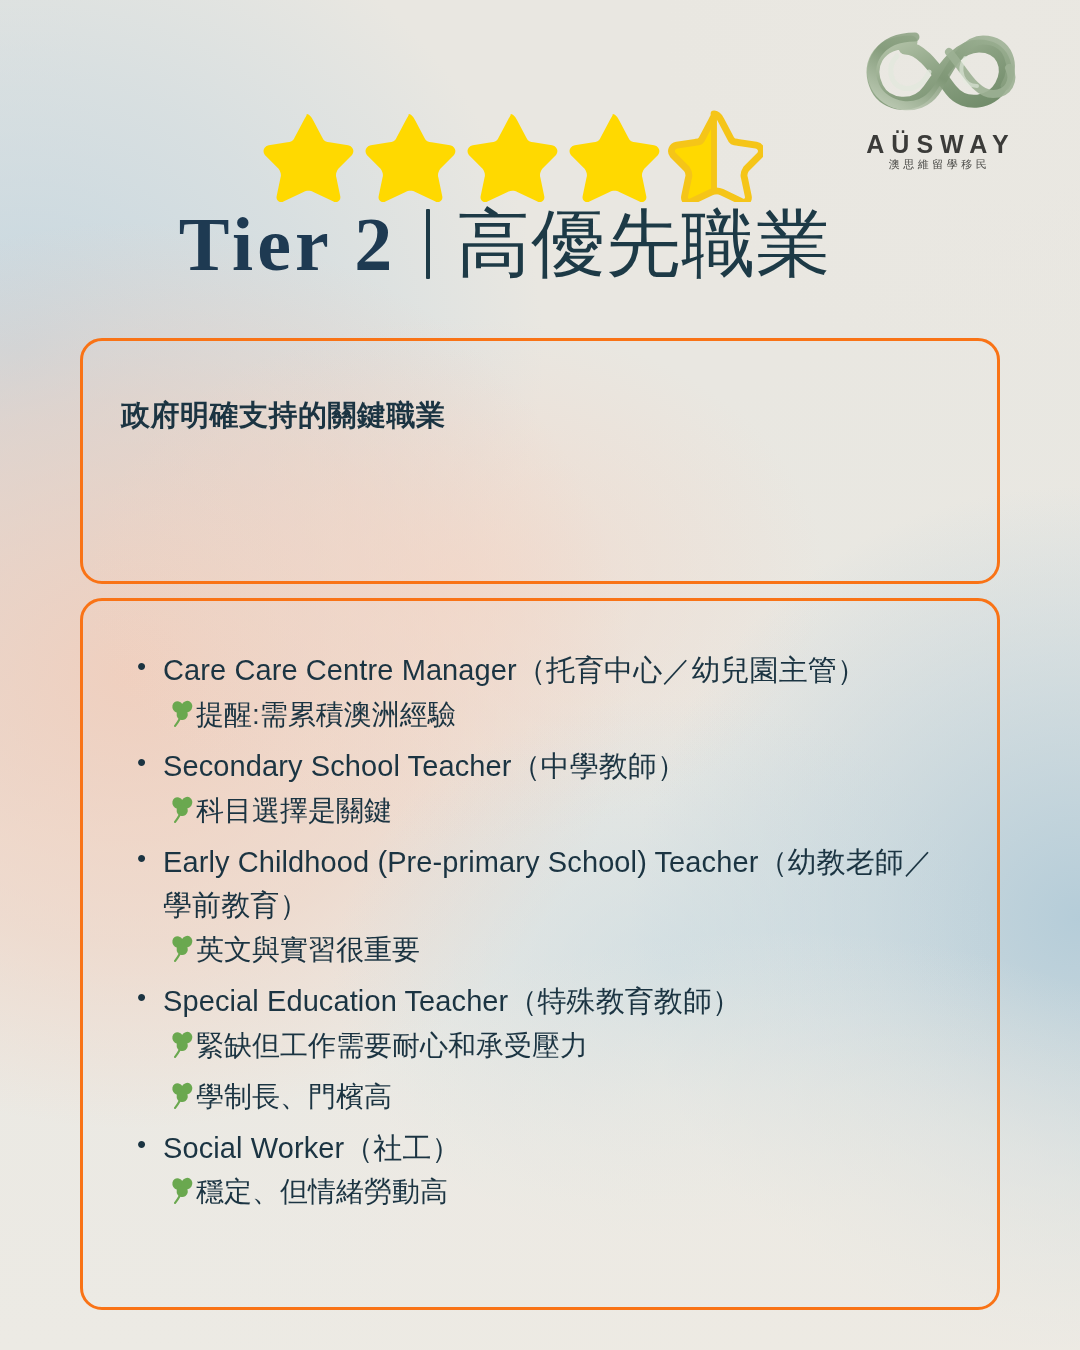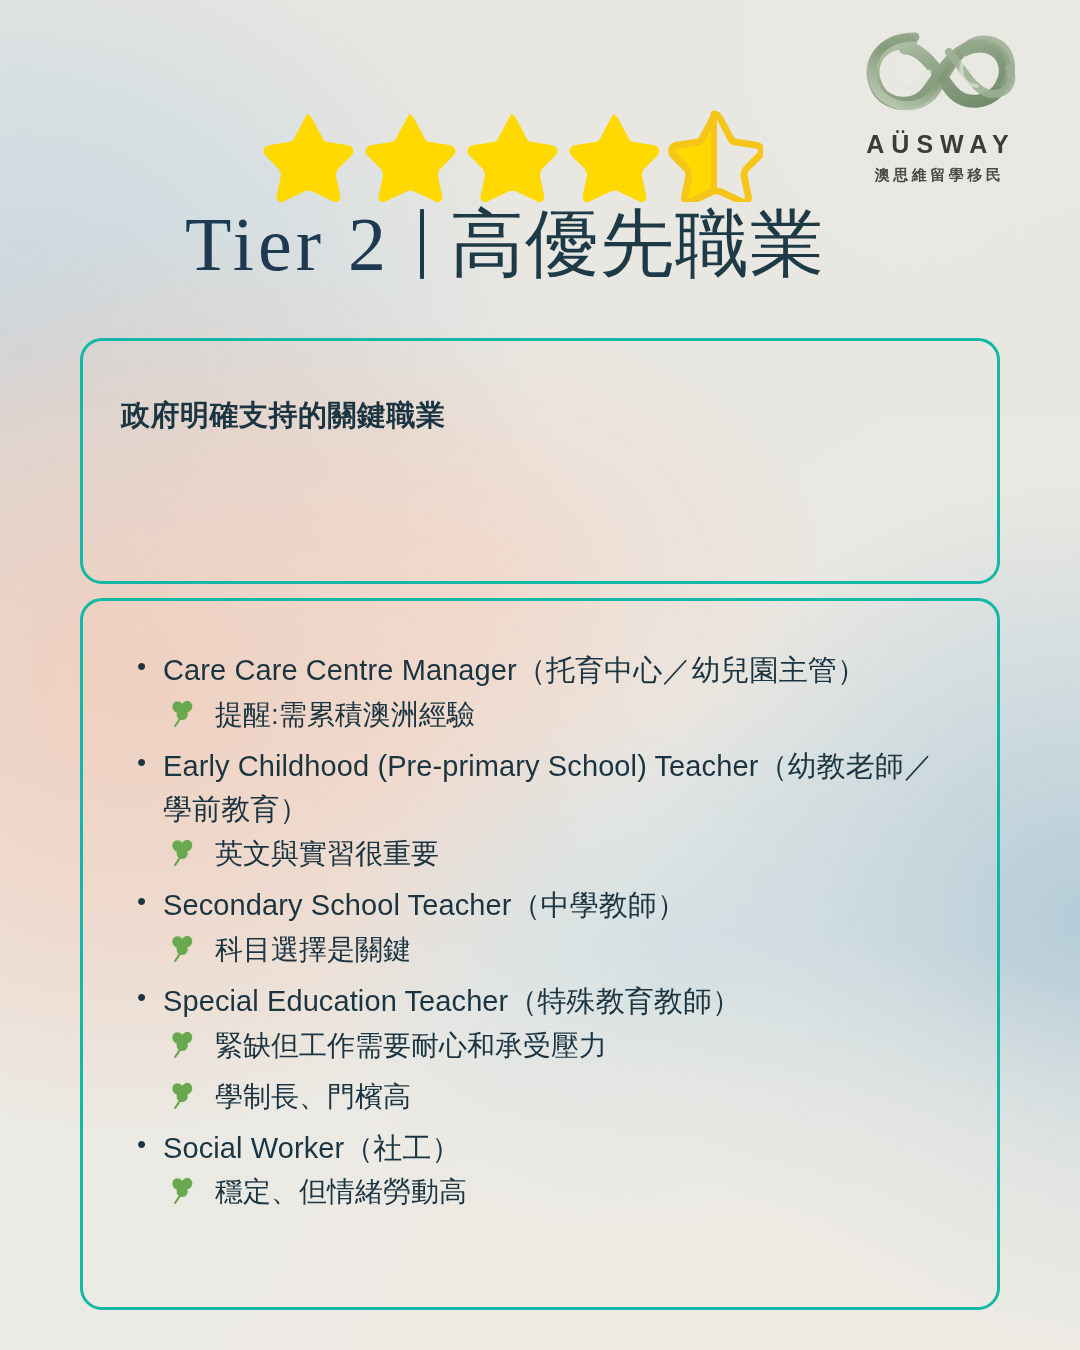--- a/index.html
+++ b/index.html
@@ -52,57 +52,57 @@
     position:absolute; top:22px; right:42px;
     width:200px; text-align:center;
   }
   #logo .mark { width:170px; height:108px; margin:0 auto; display:block; }
   #logo .wordmark {
     font-family:"Liberation Sans", sans-serif;
     font-size:25px; font-weight:700; letter-spacing:7px;
     color:#3b3b39; line-height:1; margin-top:2px; padding-left:6px;
   }
   #logo .subtitle {
-    font-size:15px; letter-spacing:3.5px; color:#4a4a47;
-    margin-top:9px; padding-left:3px;font-weight:bold;
+    font-size:11px; letter-spacing:3.5px; color:#4a4a47;
+    padding-left:3px;
   }
 
   
   #stars {
     position:absolute; top:108px; left:0; width:1080px;
     display:flex; justify-content:center; align-items:center; gap:4px;
     padding-right:60px;
   }
   #stars svg { width:98px; height:94px; display:block; }
 
   
   #title-row {
     position:absolute; top:206px; left:0; width:1080px;
     display:flex; justify-content:center; align-items:center;
     padding-right:70px;
   }
   .title-tier {
     font-family:"Liberation Serif", serif;
-    font-size:76px; font-weight:400; letter-spacing:4px;
+    font-size:76px; font-weight:700; letter-spacing:4px;
     color:#1e3a52; line-height:1;
   }
   .title-divider {
     width:4px; height:70px; background:#1d3a46;
     margin:0 26px 0 30px; border-radius:1px;
   }
   .title-cn {
     font-family:Liberation Sans, sans-serif;
     font-size:74px; font-weight:400; letter-spacing:1px;
     color:#1d3a46; line-height:1;
   }
 
   
   .card {
     position:absolute; left:80px; width:920px;
-    border:3px solid #14b8a6; border-radius:22px;
+    border:3px solid #f97316; border-radius:22px;
     background:transparent;
   }
   #card-intro { top:338px; height:246px; }
   #card-list  { top:598px; height:712px; }
 
   .card-heading {
     font-size:29px; font-weight:700; color:#1b3442;
     margin:55px 0 0 38px; letter-spacing:0.5px;
   }
 
@@ -123,21 +123,21 @@
   .occ-title {
     position:relative; font-size:29px; color:#1b3442;
     line-height:1.48; padding-left:30px; letter-spacing:0.1px;
   }
   .occ-title::before {
     content:"\2022"; position:absolute; left:4px; top:-2px;
     font-size:26px; color:#1b3442;
   }
   .occ-note {
     font-size:28px; color:#1b3442; line-height:1.5;
-    padding-left:36px; display:flex; align-items:flex-start; gap:20px;
+    padding-left:36px; display:flex; align-items:flex-start; gap:1px;
     margin-top:2px; margin-bottom:9px;
   }
   .clover { width:26px; height:28px; flex:0 0 26px; margin-top:5px; }
 </style>
 </head>
 <body>
 
 <div id="poster">
 
   <div class="bg-layer bg-base"></div>
@@ -222,50 +222,50 @@
               <ellipse cx="16.4" cy="7.2" rx="5" ry="5.6" transform="rotate(30 16.4 7.2)"></ellipse>
               <ellipse cx="12.2" cy="14.4" rx="5.2" ry="5.2" transform="rotate(8 12.2 14.4)"></ellipse>
             </g>
             <path d="M11.6 14 C10.6 18 8.4 21.5 5.6 25" stroke="#6aa84f" stroke-width="2" fill="none" stroke-linecap="round"></path>
           </svg>
           <span>提醒:需累積澳洲經驗</span>
         </div>
       </li>
 
       <li class="occ-item">
+        <div class="occ-title">Secondary School Teacher（中學教師）</div>
+        <div class="occ-note">
+          <svg class="clover" viewBox="0 0 24 26">
+            <g fill="#6aa84f">
+              <ellipse cx="8.2" cy="7.6" rx="5" ry="5.6" transform="rotate(-32 8.2 7.6)"></ellipse>
+              <ellipse cx="16.4" cy="7.2" rx="5" ry="5.6" transform="rotate(30 16.4 7.2)"></ellipse>
+              <ellipse cx="12.2" cy="14.4" rx="5.2" ry="5.2" transform="rotate(8 12.2 14.4)"></ellipse>
+            </g>
+            <path d="M11.6 14 C10.6 18 8.4 21.5 5.6 25" stroke="#6aa84f" stroke-width="2" fill="none" stroke-linecap="round"></path>
+          </svg>
+          <span>科目選擇是關鍵</span>
+        </div>
+      </li>
+
+      <li class="occ-item">
         <div class="occ-title">Early Childhood (Pre-primary School) Teacher（幼教老師／學前教育）</div>
         <div class="occ-note">
           <svg class="clover" viewBox="0 0 24 26">
             <g fill="#6aa84f">
               <ellipse cx="8.2" cy="7.6" rx="5" ry="5.6" transform="rotate(-32 8.2 7.6)"></ellipse>
               <ellipse cx="16.4" cy="7.2" rx="5" ry="5.6" transform="rotate(30 16.4 7.2)"></ellipse>
               <ellipse cx="12.2" cy="14.4" rx="5.2" ry="5.2" transform="rotate(8 12.2 14.4)"></ellipse>
             </g>
             <path d="M11.6 14 C10.6 18 8.4 21.5 5.6 25" stroke="#6aa84f" stroke-width="2" fill="none" stroke-linecap="round"></path>
           </svg>
           <span>英文與實習很重要</span>
         </div>
       </li>
 
       <li class="occ-item">
-        <div class="occ-title">Secondary School Teacher（中學教師）</div>
-        <div class="occ-note">
-          <svg class="clover" viewBox="0 0 24 26">
-            <g fill="#6aa84f">
-              <ellipse cx="8.2" cy="7.6" rx="5" ry="5.6" transform="rotate(-32 8.2 7.6)"></ellipse>
-              <ellipse cx="16.4" cy="7.2" rx="5" ry="5.6" transform="rotate(30 16.4 7.2)"></ellipse>
-              <ellipse cx="12.2" cy="14.4" rx="5.2" ry="5.2" transform="rotate(8 12.2 14.4)"></ellipse>
-            </g>
-            <path d="M11.6 14 C10.6 18 8.4 21.5 5.6 25" stroke="#6aa84f" stroke-width="2" fill="none" stroke-linecap="round"></path>
-          </svg>
-          <span>科目選擇是關鍵</span>
-        </div>
-      </li>
-
-      <li class="occ-item">
         <div class="occ-title">Special Education Teacher（特殊教育教師）</div>
         <div class="occ-note">
           <svg class="clover" viewBox="0 0 24 26">
             <g fill="#6aa84f">
               <ellipse cx="8.2" cy="7.6" rx="5" ry="5.6" transform="rotate(-32 8.2 7.6)"></ellipse>
               <ellipse cx="16.4" cy="7.2" rx="5" ry="5.6" transform="rotate(30 16.4 7.2)"></ellipse>
               <ellipse cx="12.2" cy="14.4" rx="5.2" ry="5.2" transform="rotate(8 12.2 14.4)"></ellipse>
             </g>
             <path d="M11.6 14 C10.6 18 8.4 21.5 5.6 25" stroke="#6aa84f" stroke-width="2" fill="none" stroke-linecap="round"></path>
           </svg>

